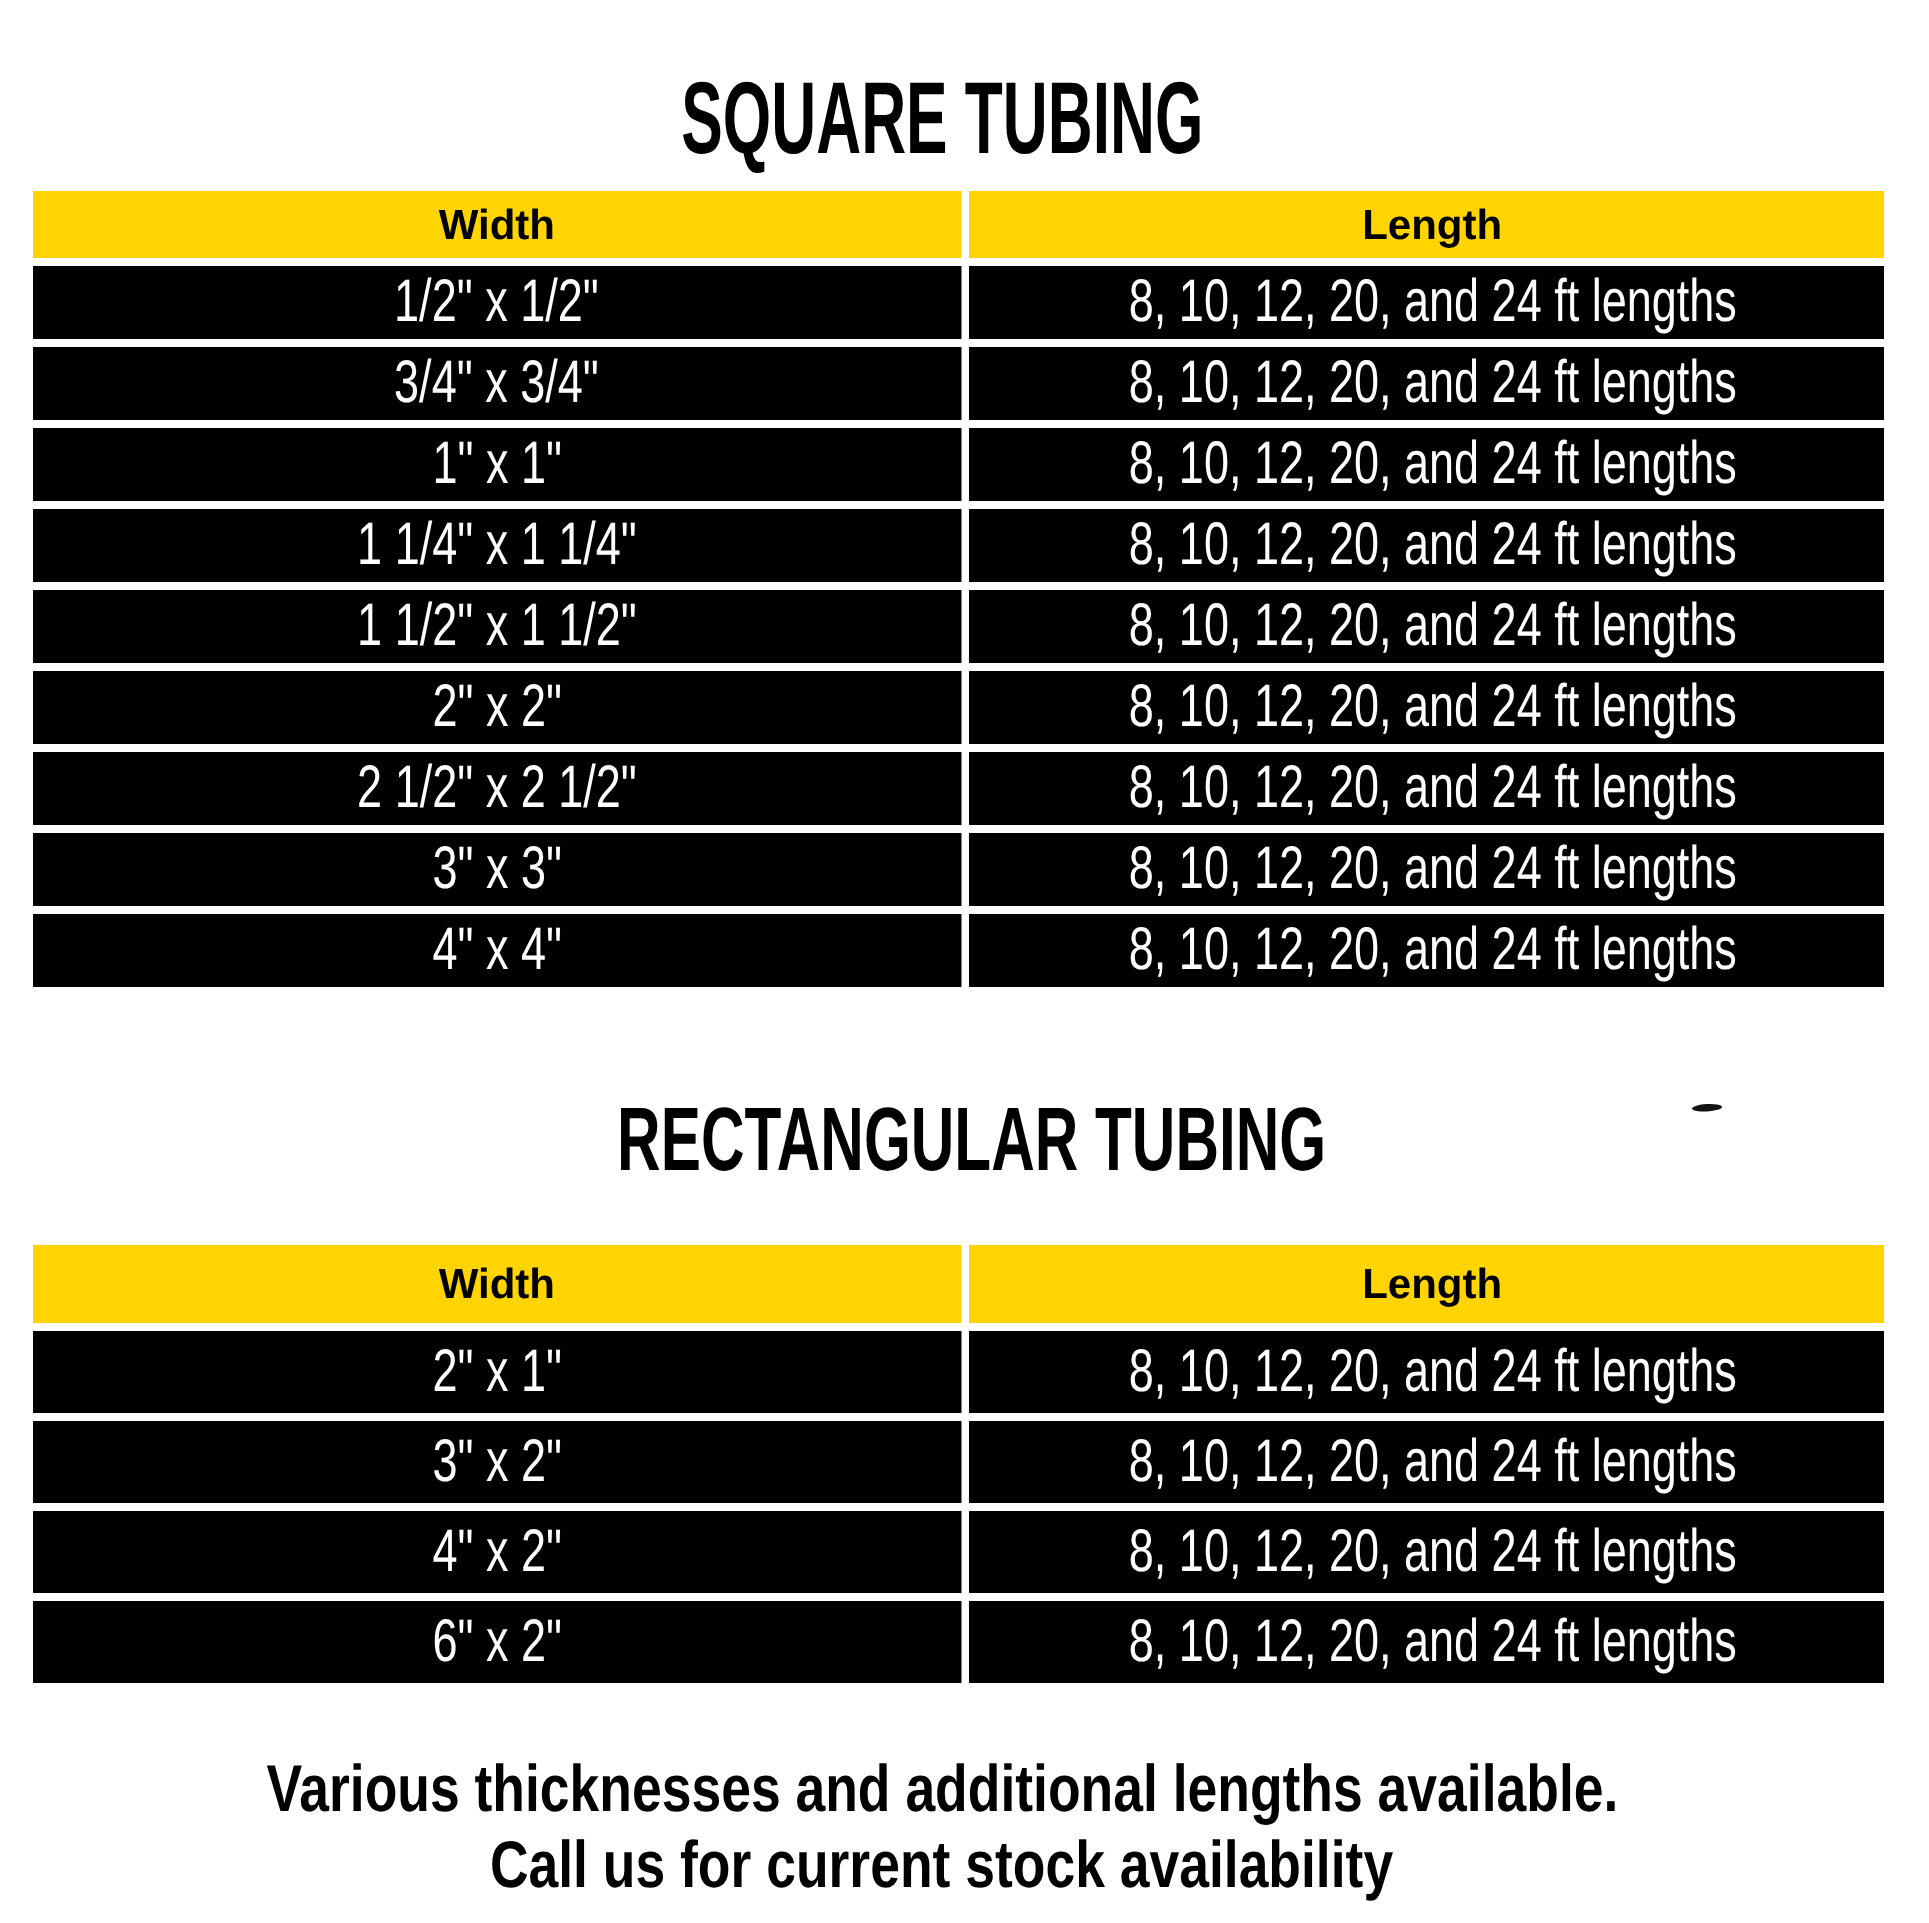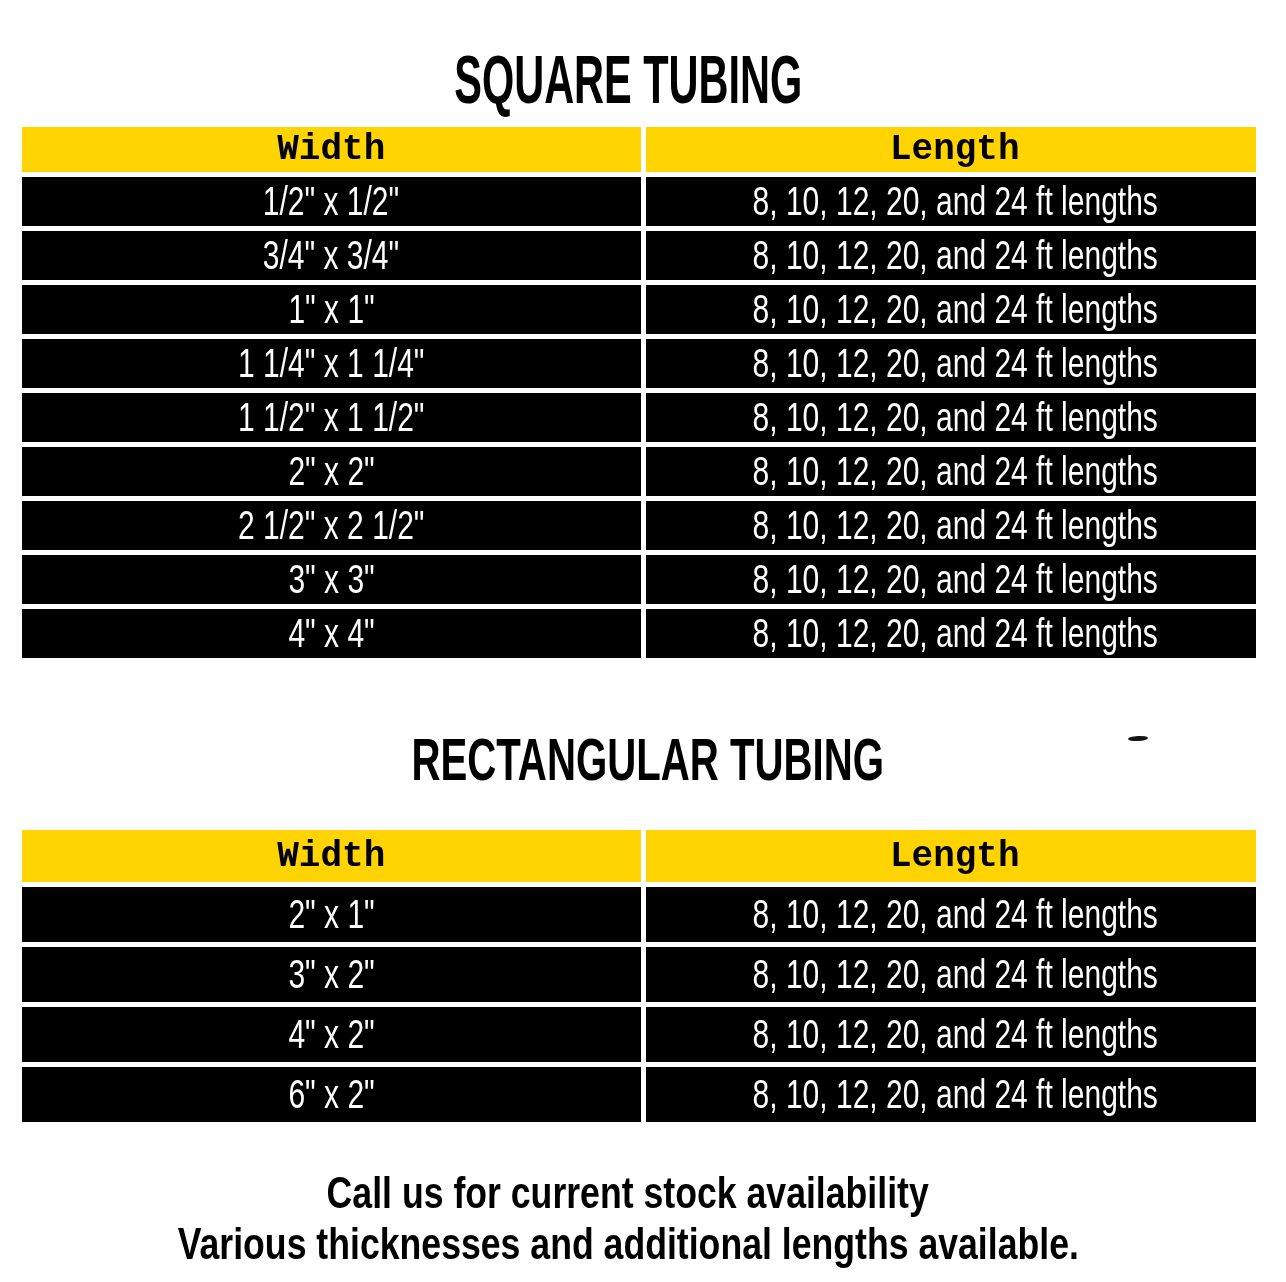--- a/index.html
+++ b/index.html
@@ -37,21 +37,21 @@
     position:absolute;left:17px;width:1252px;
     border-collapse:collapse;table-layout:fixed;
   }
   table.tubing th, table.tubing td{
     border:5px solid var(--page-bg);
     padding:0;text-align:center;vertical-align:middle;
     overflow:hidden;white-space:nowrap;
   }
   table.tubing th{
     background:var(--header-bg);color:var(--header-text);
-    font-size:36px;font-weight:bold;font-family:Liberation Mono, monospace;
+    font-size:28px;font-weight:bold;
   }
   table.tubing td{
     background:var(--row-bg);color:var(--row-text);
     font-size:40px;font-weight:normal;
   }
   .cell-condense{display:inline-block;transform:scaleX(0.75);transform-origin:50% 50%;}
   #table-square{top:122px;}
   #table-square th{height:45px;}
   #table-square td{height:49px;}
   #table-rect{top:825px;}
@@ -165,17 +165,17 @@
         <td><span class="cell-condense">8, 10, 12, 20, and 24 ft lengths</span></td>
       </tr>
       <tr>
         <td><span class="cell-condense">6" x 2"</span></td>
         <td><span class="cell-condense">8, 10, 12, 20, and 24 ft lengths</span></td>
       </tr>
     </tbody>
   </table>
 
   <div class="footer-note">
+    <span class="footer-line"><span class="footer-condense">Various thicknesses and additional lengths available.</span></span>
     <span class="footer-line"><span class="footer-condense">Call us for current stock availability</span></span>
-    <span class="footer-line"><span class="footer-condense">Various thicknesses and additional lengths available.</span></span>
   </div>
 
 </div>
 
 </body></html>

